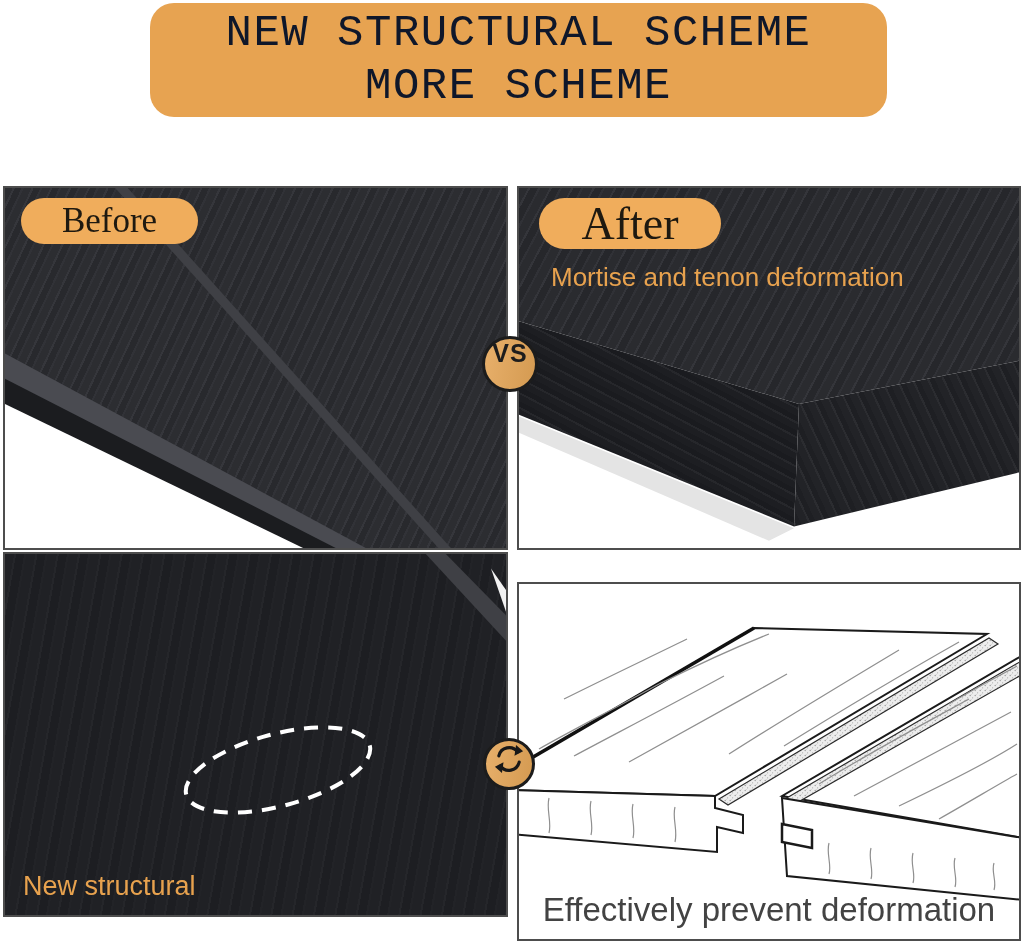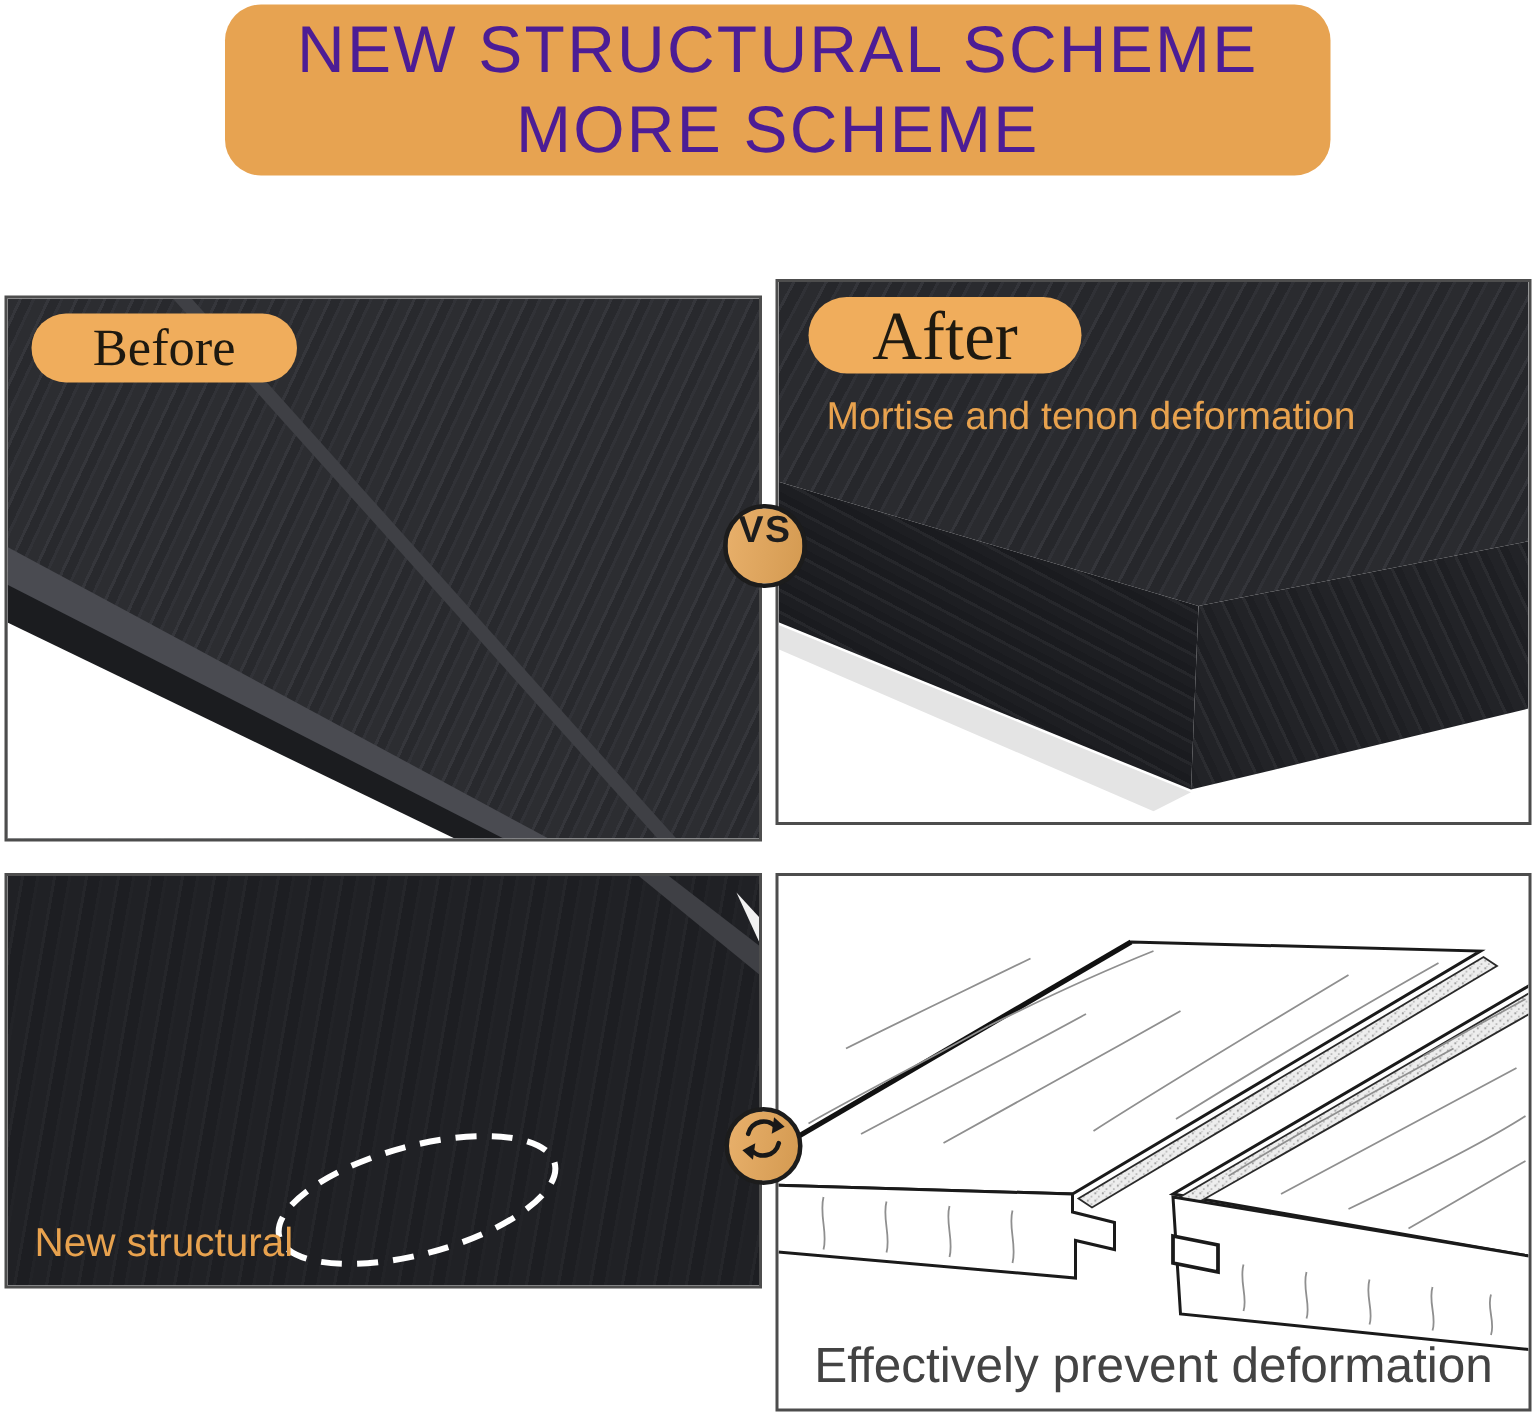--- a/index.html
+++ b/index.html
@@ -3,29 +3,29 @@
 <meta charset="utf-8">
 <style>
   html,body{margin:0;padding:0;background:#ffffff;}
   .stage{position:relative;width:1024px;height:945px;background:#ffffff;overflow:hidden;
          font-family:"Liberation Sans",sans-serif;}
 
   
   .banner{position:absolute;left:150px;top:3px;width:737px;height:114px;
           background:#e7a351;border-radius:24px;
           display:flex;flex-direction:column;align-items:center;justify-content:center;}
-  .banner .line{font-family:Liberation Sans, sans-serif;font-size:44px;line-height:53px;
-                color:#4c1d95;letter-spacing:1.5px;white-space:nowrap;}
+  .banner .line{font-family:Liberation Mono, monospace;font-size:44px;line-height:53px;
+                color:#0f172a;letter-spacing:1.5px;white-space:nowrap;}
 
   
   .panel{position:absolute;box-sizing:border-box;border:2px solid #4d4d4d;
          background:#ffffff;overflow:hidden;}
-  .panel.tl{left:3px;  top:186px;width:505px;height:364px;margin-top:11px;}
+  .panel.tl{left:3px;  top:186px;width:505px;height:364px;}
   .panel.tr{left:517px;top:186px;width:504px;height:364px;}
-  .panel.bl{left:3px;  top:582px;width:505px;height:277px;}
+  .panel.bl{left:3px;  top:552px;width:505px;height:365px;}
   .panel.br{left:517px;top:582px;width:504px;height:359px;}
   .layer{position:absolute;inset:0;}
 
   
   .tl-wood{background:
      repeating-linear-gradient(115deg,#2c2d31 0 7px,#35363b 7px 9px,#28292d 9px 15px,#313237 15px 17px);}
   .tl-seam{clip-path:polygon(22% 0,24.5% 0,89% 100%,86.5% 100%);background:#3f4045;}
   .tl-rim {clip-path:polygon(0 46%,72% 100%,60% 100%,0 54%);background:#4a4b51;}
   .tl-face{clip-path:polygon(0 53%,66% 100%,0 100%);background:#1b1c1f;}
   .tl-cut {clip-path:polygon(0 60%,59.5% 100%,0 100%);background:#ffffff;}

